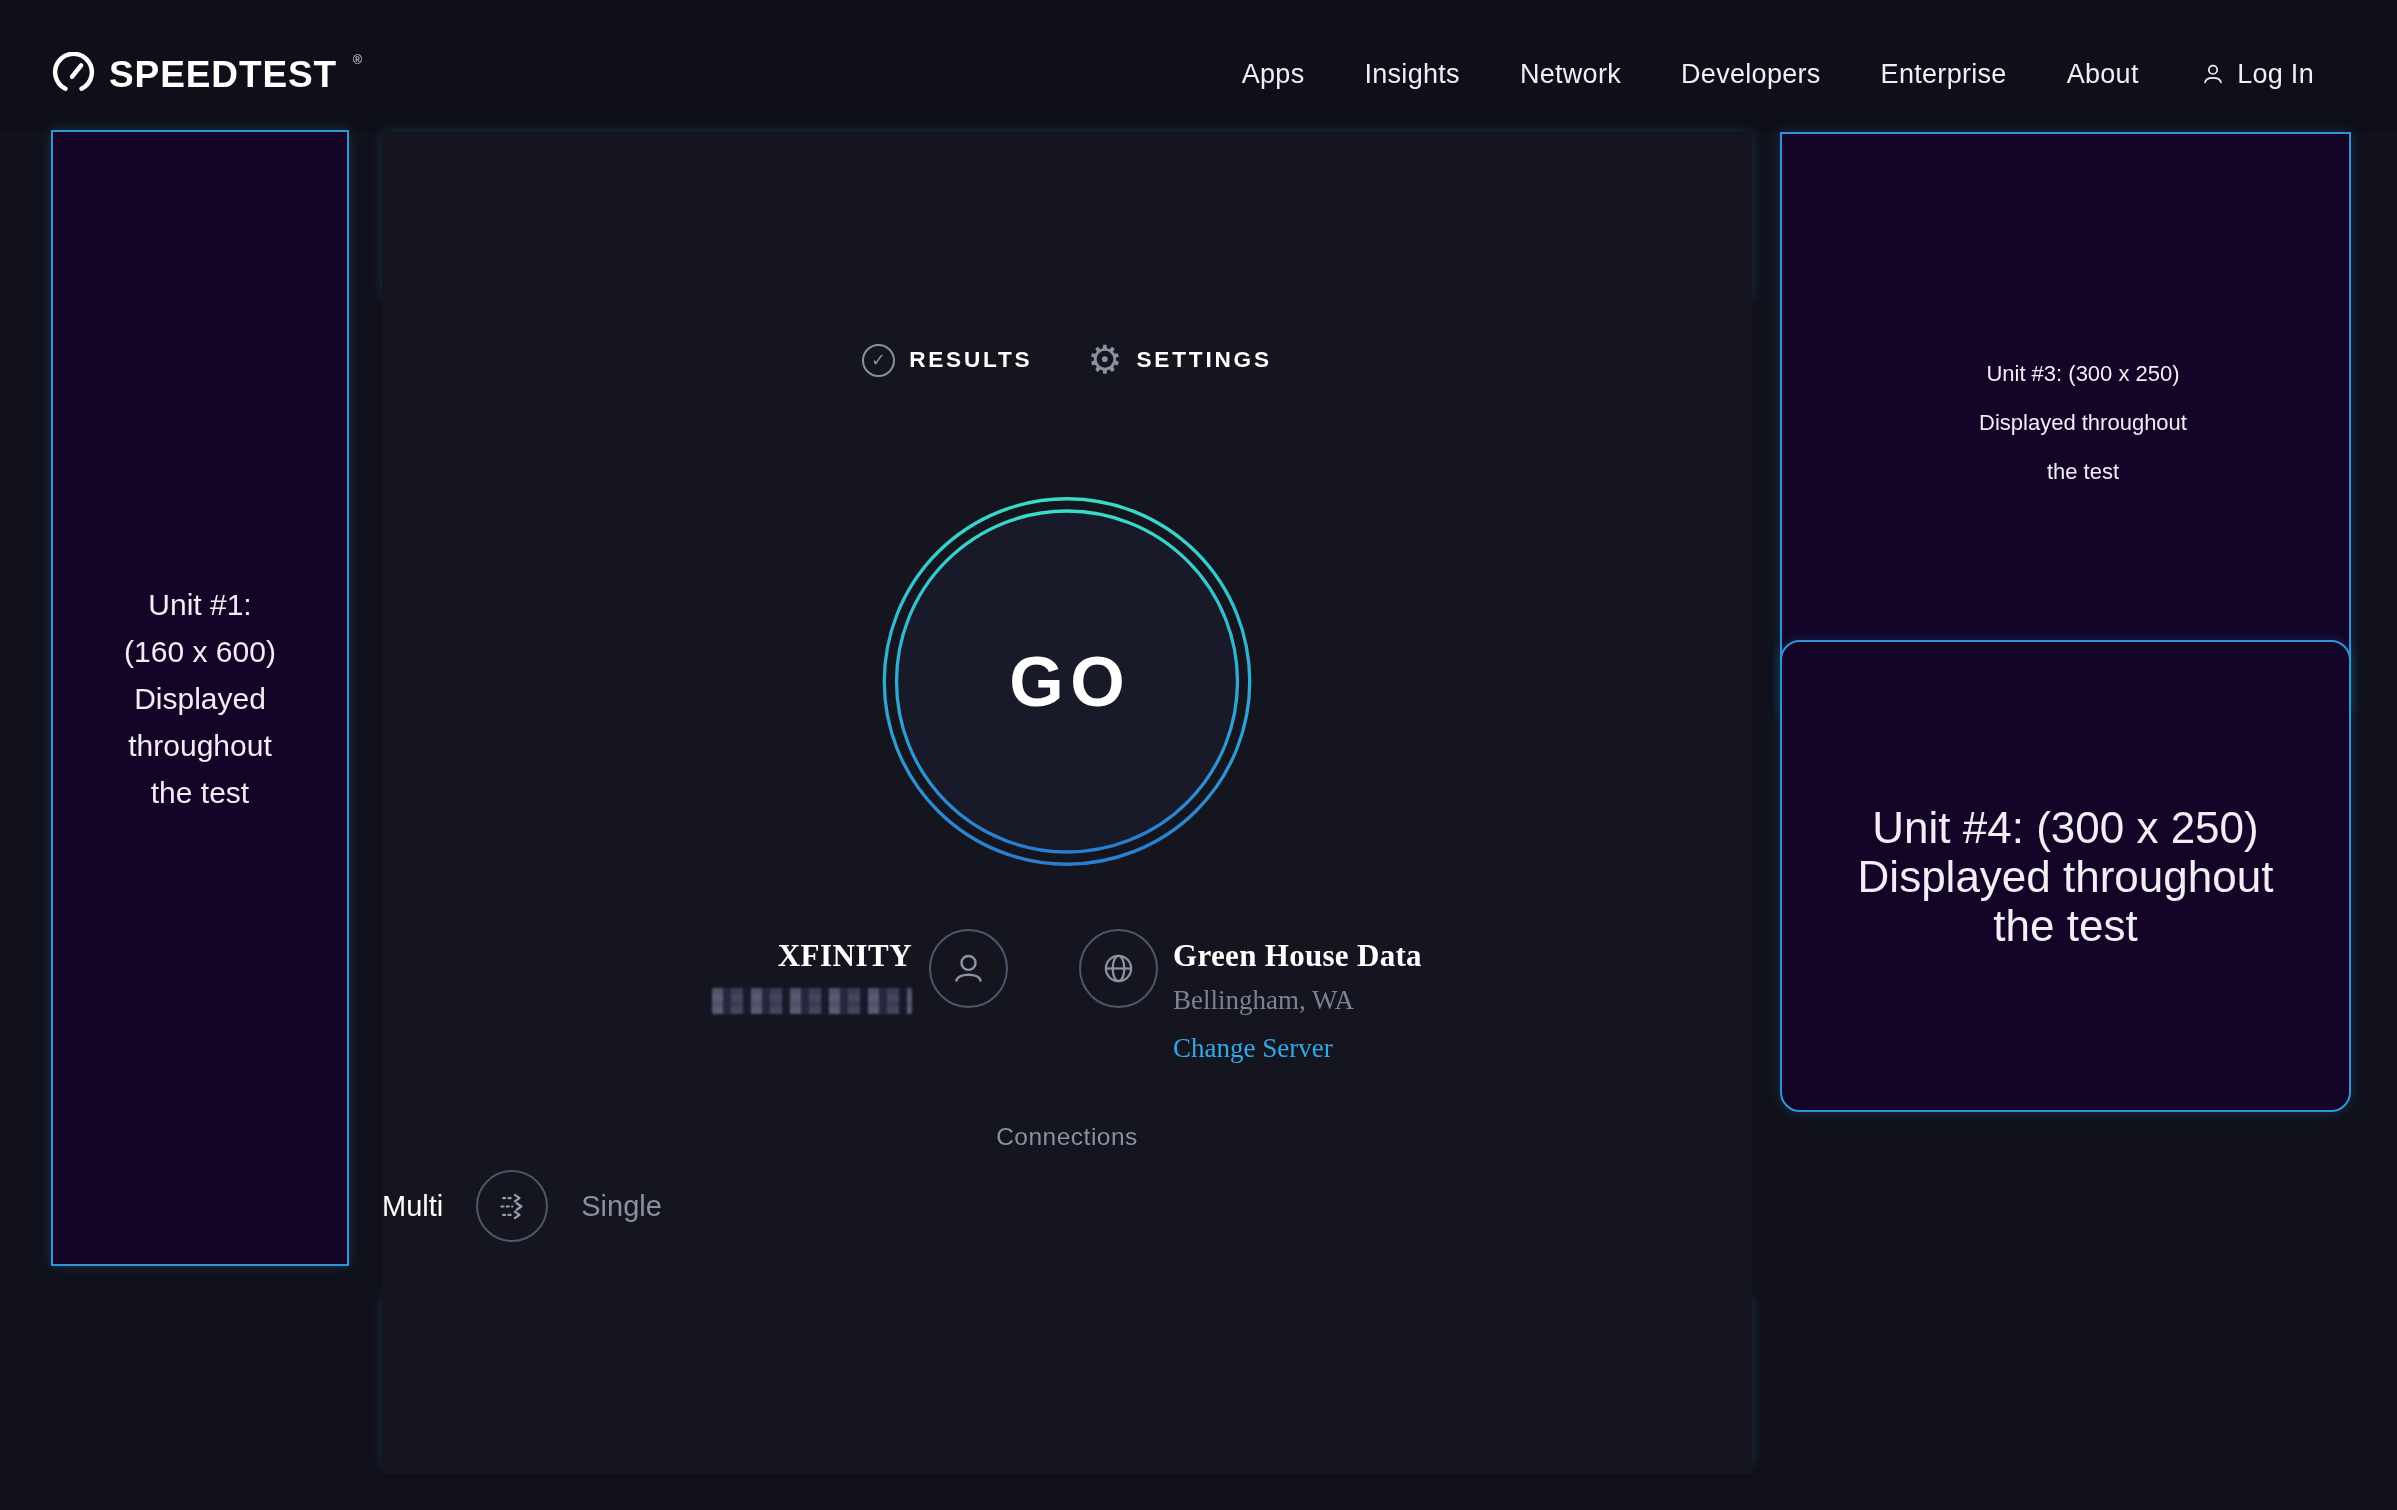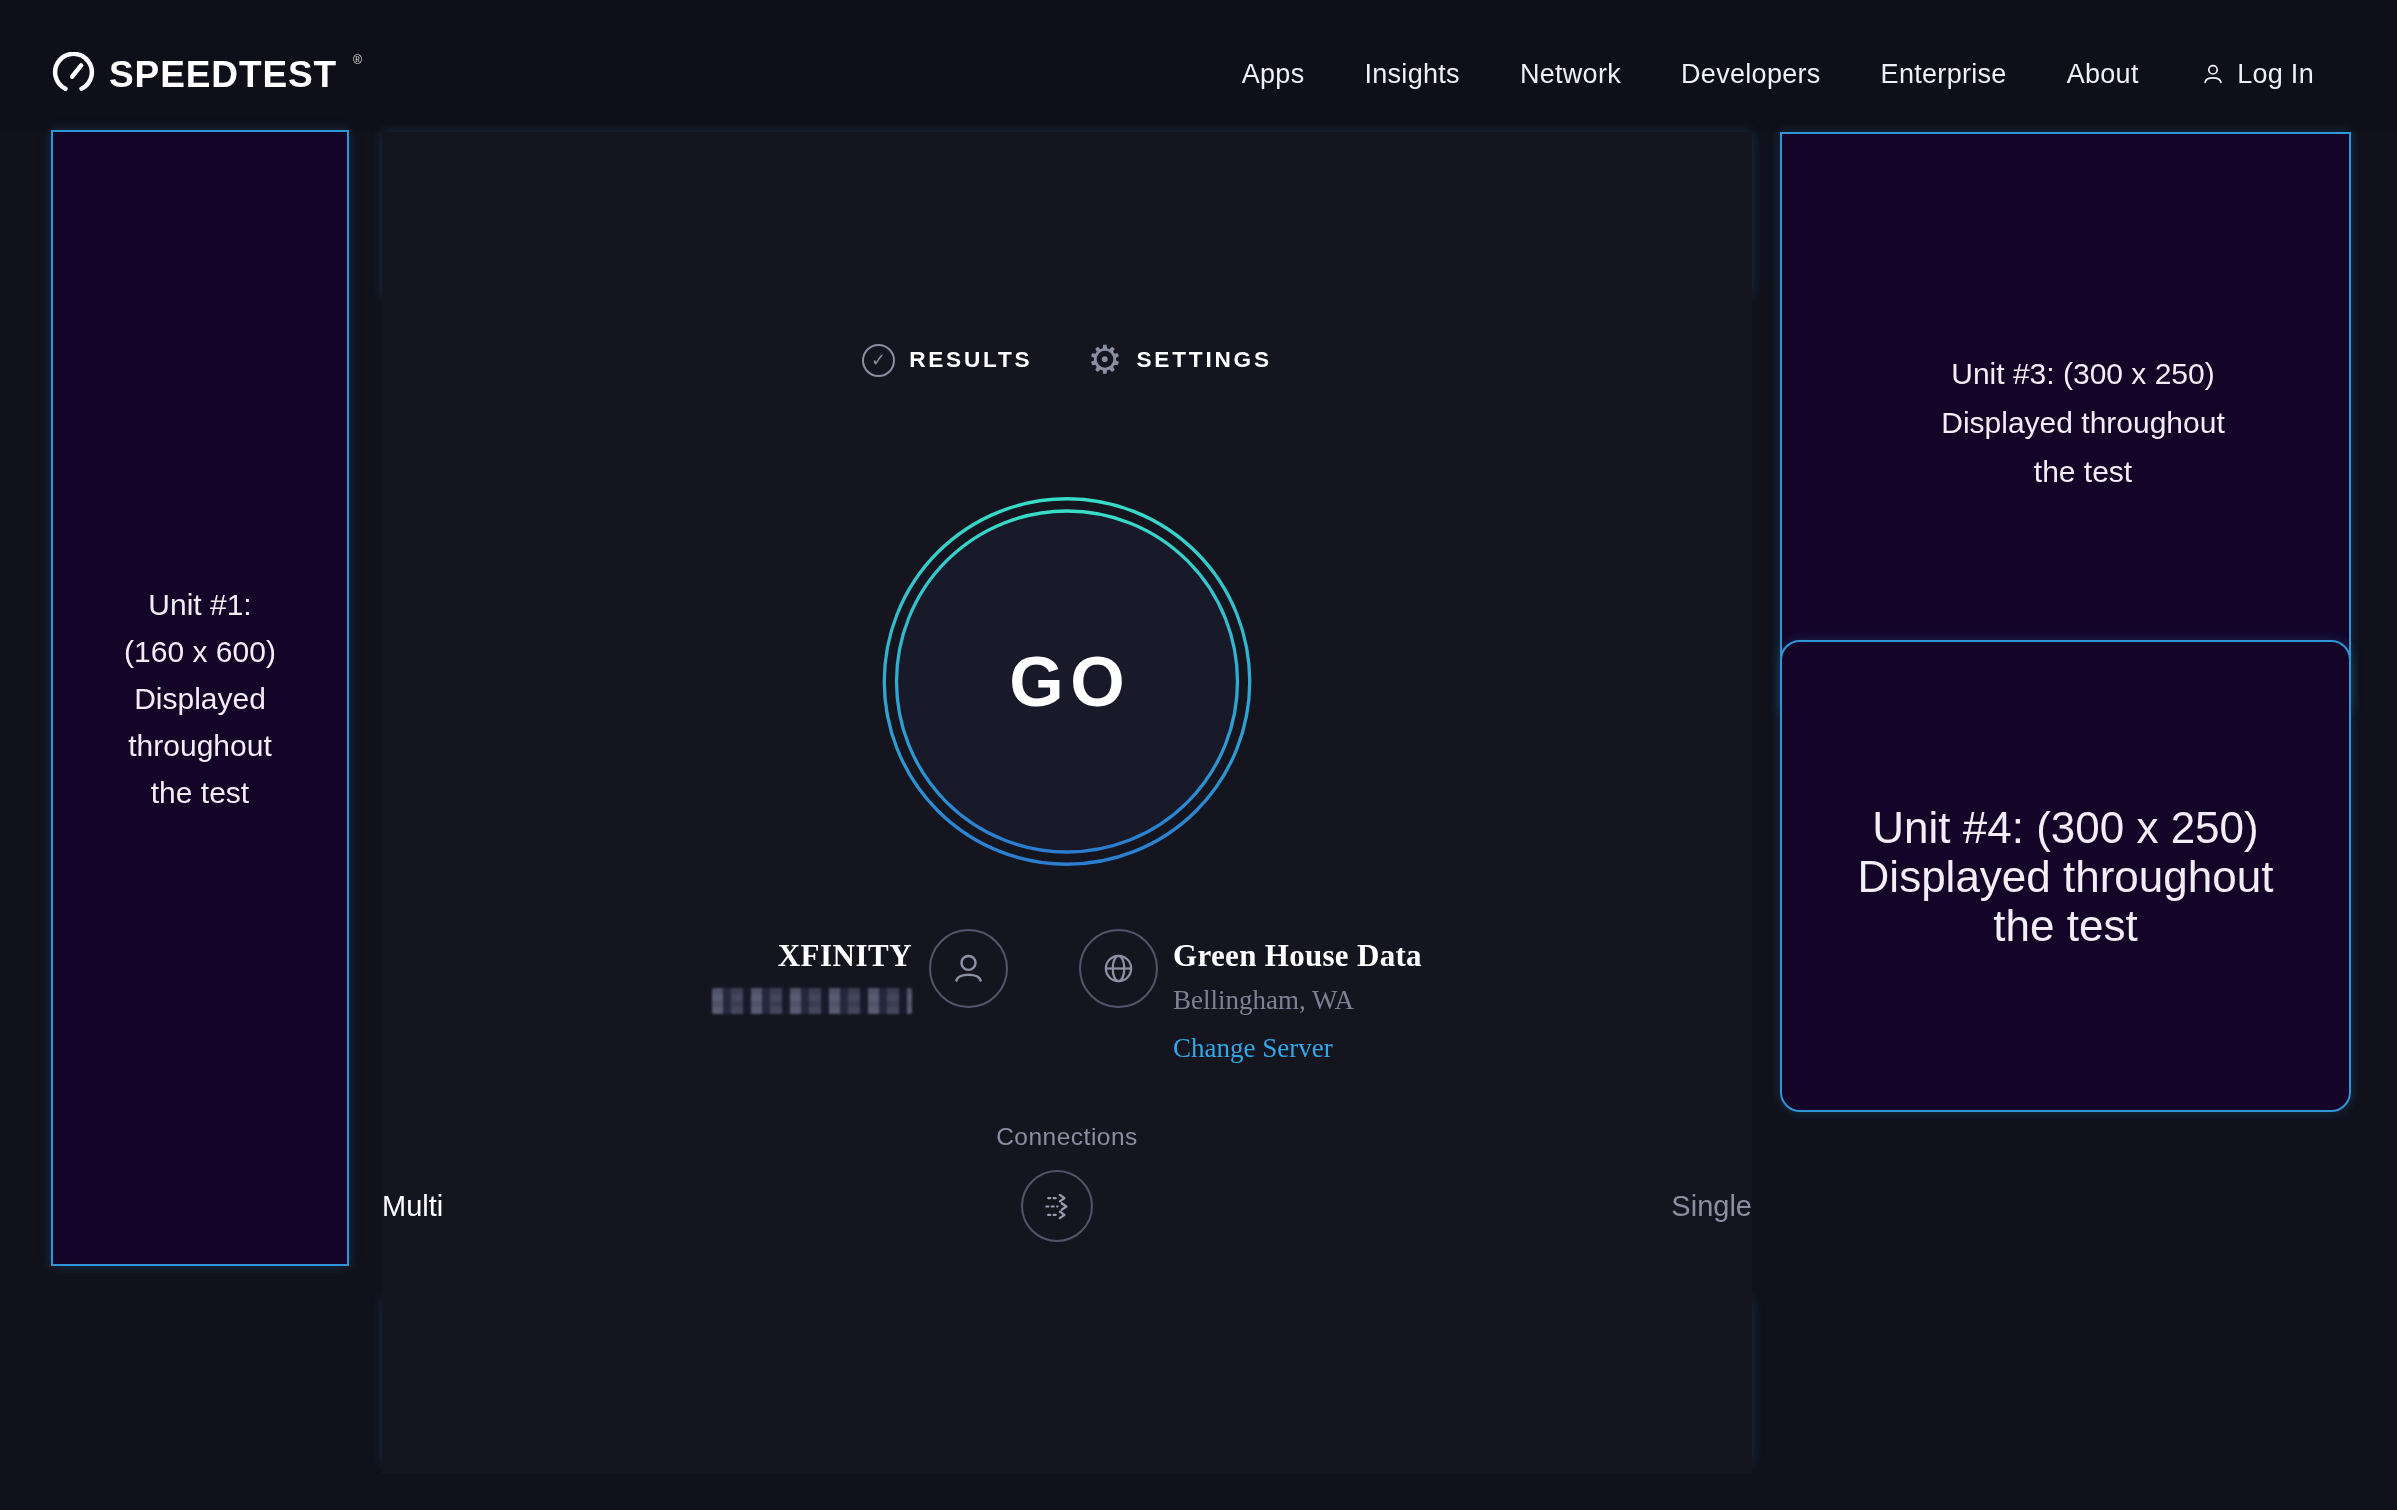--- a/index.html
+++ b/index.html
@@ -18,21 +18,21 @@
   .nav-item { color:#eef0f4; font-size:27px; text-decoration:none; cursor:pointer; letter-spacing:0.3px; }
   .login { display:flex; align-items:center; gap:10.4px; }
 
   
   .ad { position:absolute; background:#130428; border:2.8px solid #2e96d6;
         display:flex; align-items:center; justify-content:center; text-align:center;
         color:#f2eef5; cursor:pointer; box-shadow:0 0 11.3px rgba(46,150,214,.25); }
   .ad .ad-text span { display:block; }
   .ad1 { left:51px;  top:130px;  width:298px;  height:1136px; font-size:30px; line-height:47px; }
   .ad2 { left:382px; top:132px;  width:1370px; height:165px;  font-size:33px; }
-  .ad3 { left:1780px; top:132px; width:571px;  height:580px;  font-size:30px; line-height:49px;padding-left:35px; }
+  .ad3 { left:1780px; top:132px; width:571px;  height:580px;  font-size:22px; line-height:49px;padding-left:35px; }
   .ad4 { left:1780px; top:640px; width:571px;  height:472px;  font-size:44px; line-height:49px;border-radius:20px; }
   .ad5 { left:382px; top:1298px; width:1370px; height:166px;  font-size:33px; }
 
   
   .test-area { position:absolute; left:382px; top:132px; width:1370px; height:1342px; background:#14151f; }
 
   .tabs { position:absolute; top:211px; left:0; width:100%;
           display:flex; justify-content:center; align-items:center; gap:55px; }
   .tab { display:flex; align-items:center; gap:14px; cursor:pointer; }
   .tab-label { color:#ffffff; font-size:22.6px; font-weight:700; letter-spacing:2.8px; }
@@ -62,21 +62,21 @@
               filter:blur(1.1px); }
   .meta-gap { width:71px; flex:none; }
   .server-block { text-align:left; padding-top:7.5px; margin-left:15px; }
   .server-name { color:#ffffff; font-size:31px; font-weight:700; line-height:38px; letter-spacing:0.3px; }
   .server-loc { color:#7d8196; font-size:27px; line-height:32px; margin-top:9.4px; }
   .change-server { display:inline-block; color:#32a8e8; font-size:27px; line-height:32px;
                    margin-top:16px; text-decoration:none; cursor:pointer; }
 
   .connections { position:absolute; top:991px; left:0; width:100%; text-align:center; }
   .conn-label { color:#8b8fa3; font-size:24.5px; letter-spacing:0.5px; }
-  .conn-row { margin-top:19px; display:flex; align-items:center; justify-content:space-between; gap:33px; }
+  .conn-row { margin-top:19px; display:flex; align-items:center; justify-content:flex-start; gap:33px; }
   .conn-option { font-size:29px; cursor:pointer; }
   .conn-option.active { color:#ffffff; font-weight:500; }
   .conn-option.inactive { color:#8b8fa3; }
   .conn-toggle { width:72px; height:72px; cursor:pointer; }
 </style>
 </head>
 <body>
 
 <div class="page">
 

